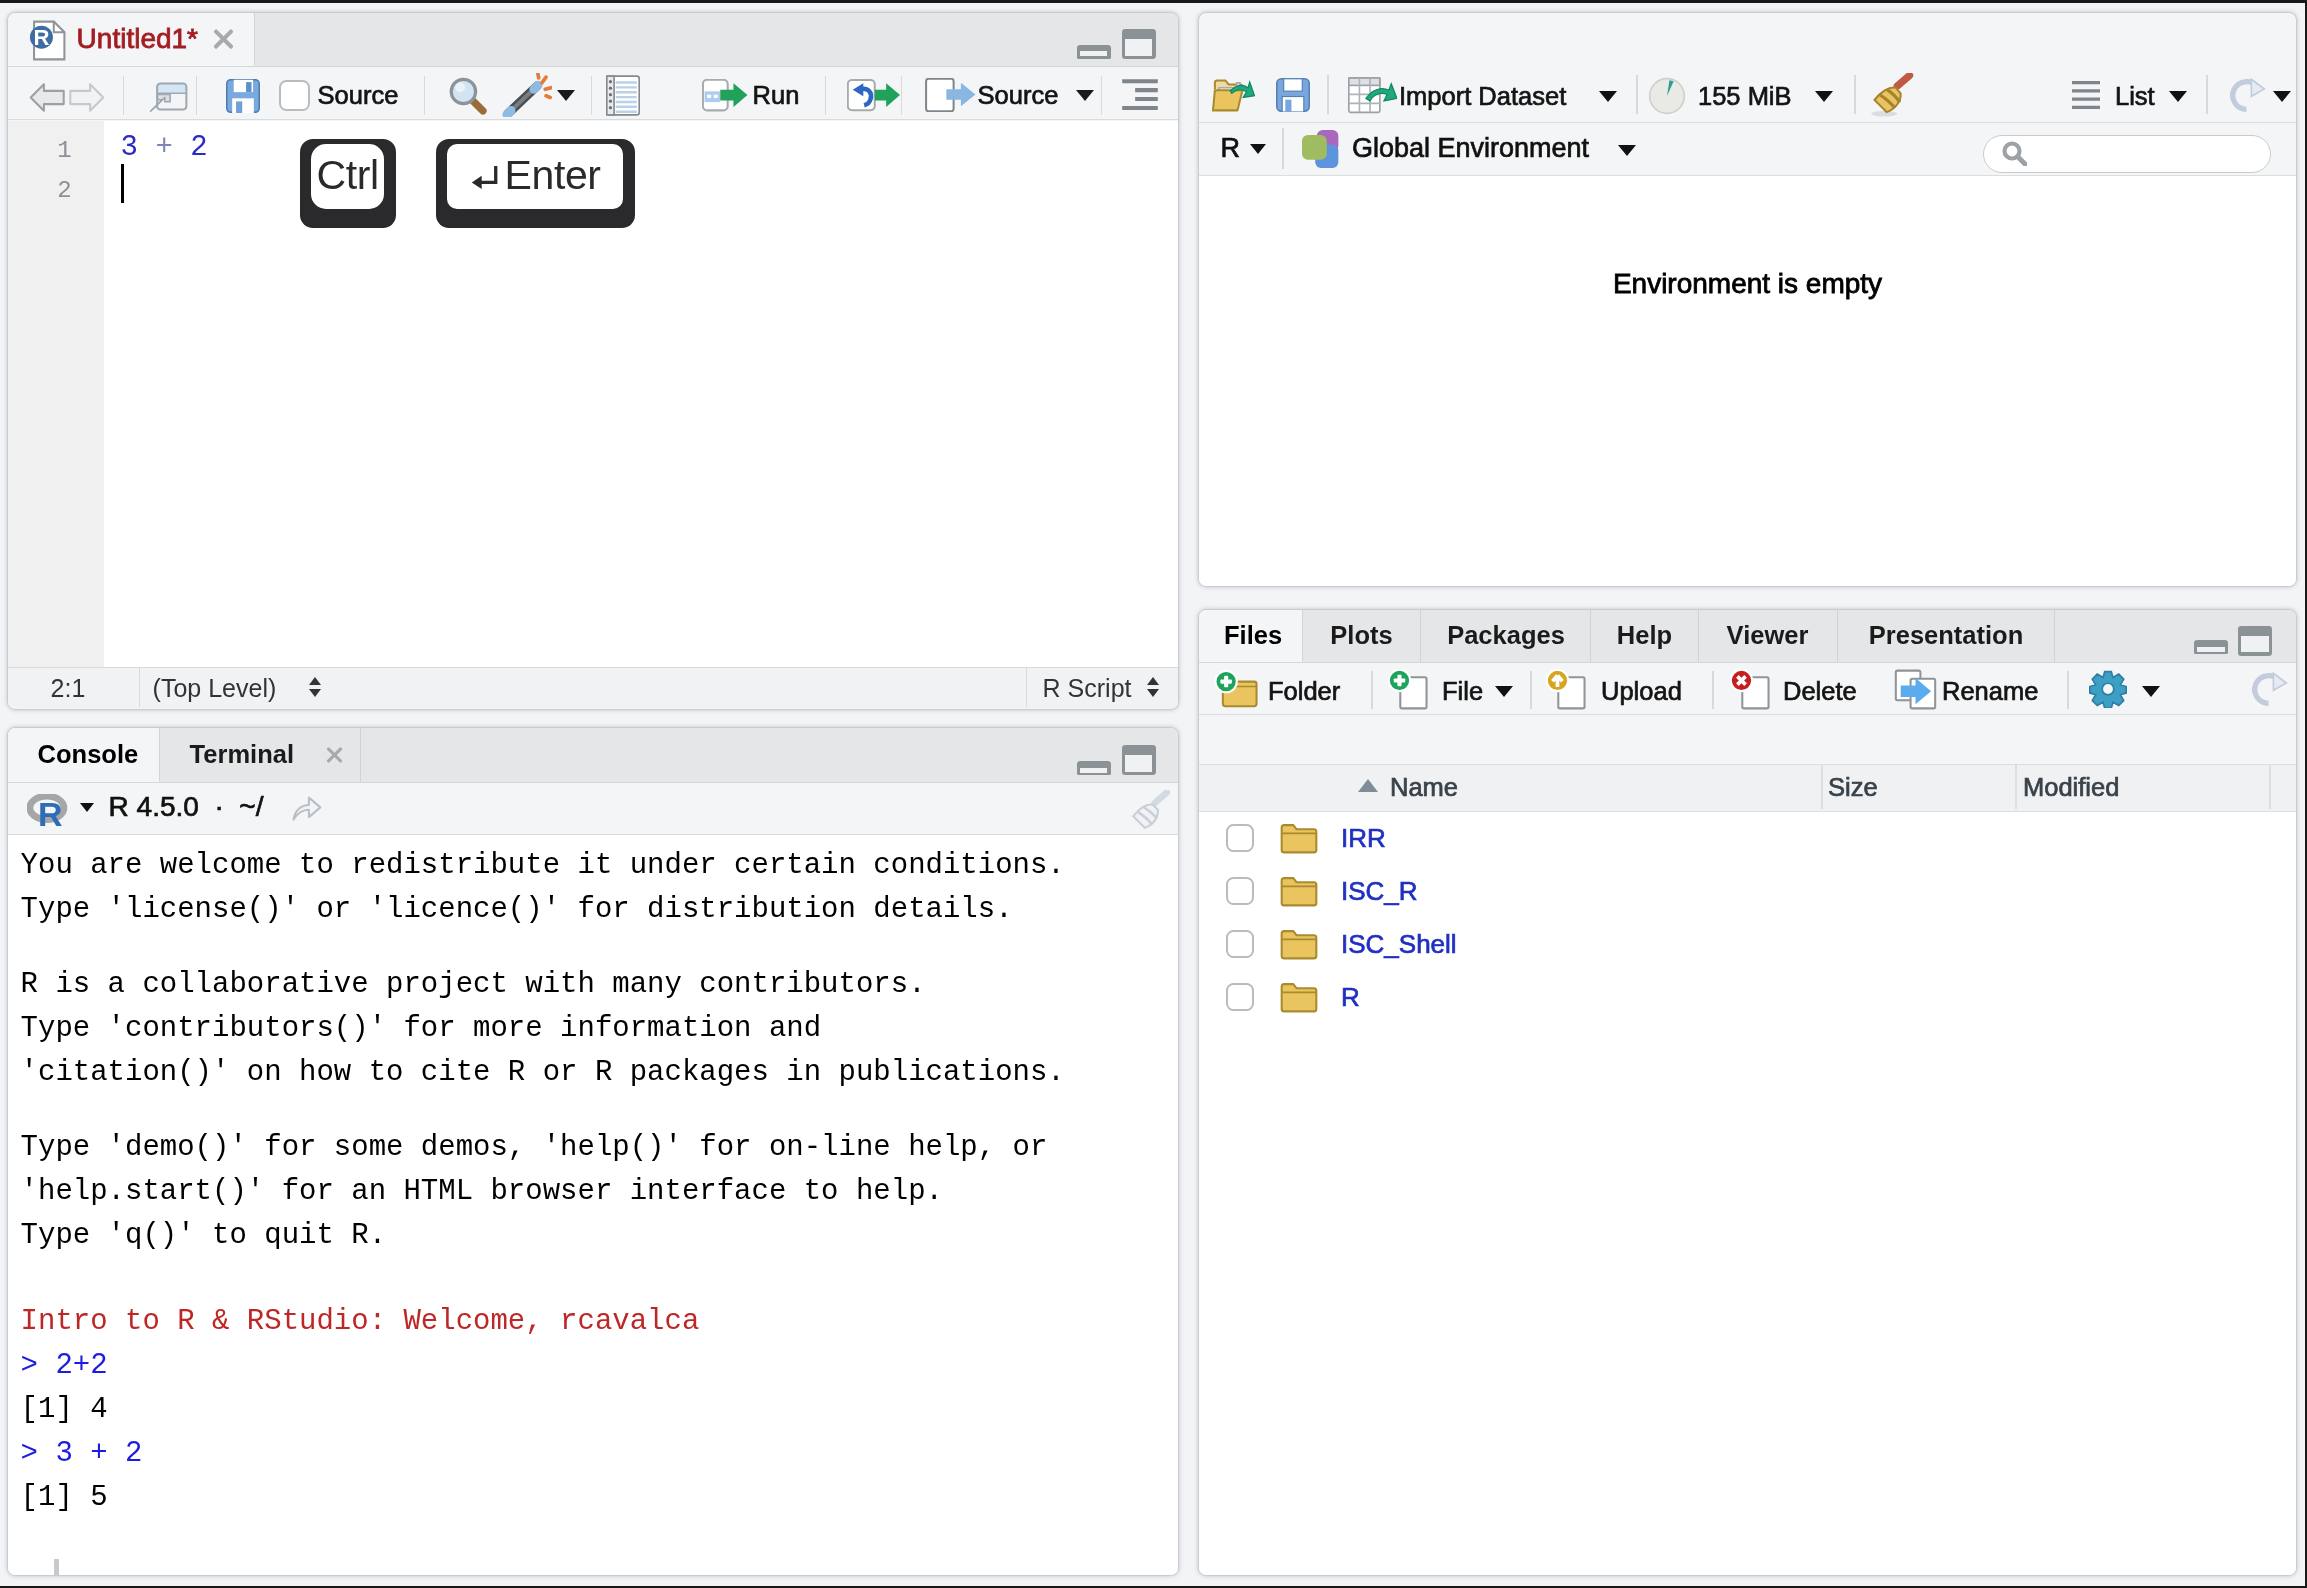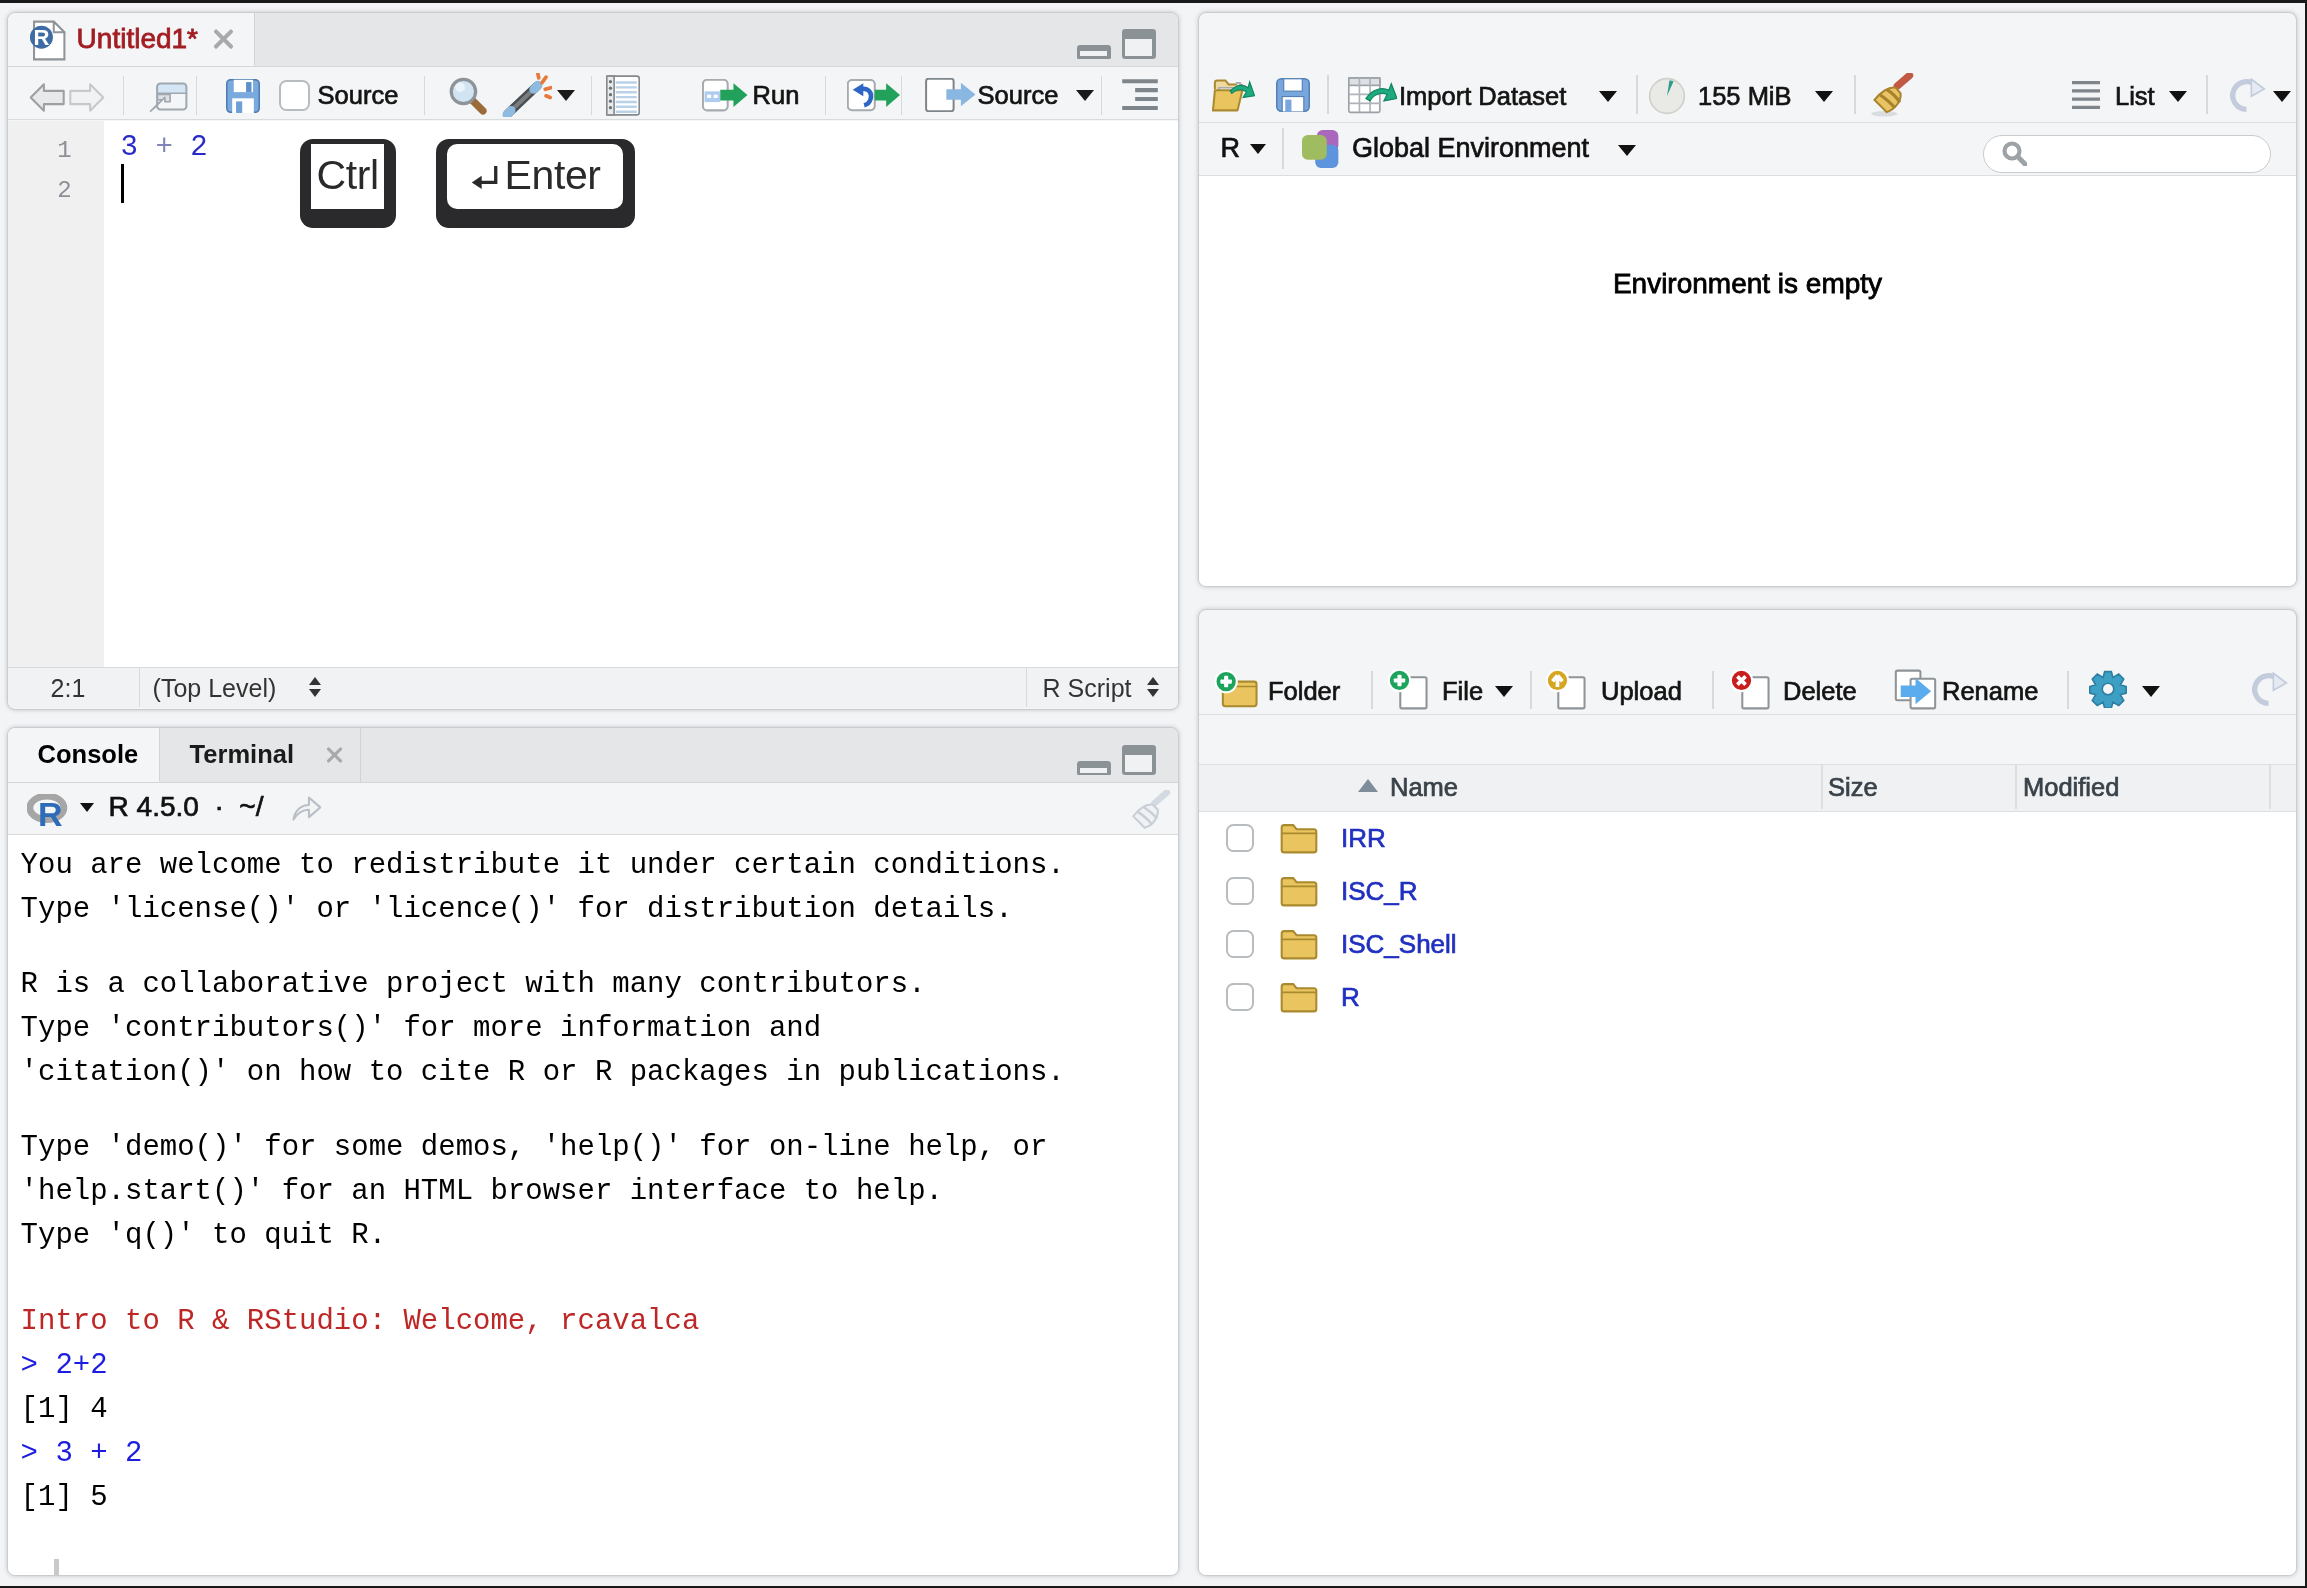--- a/index.html
+++ b/index.html
@@ -164,21 +164,21 @@
     </div>
 
     <div class="abs" style="left:0;top:108px;right:0;height:546px;background:#fff">
       <div class="abs" style="left:0;top:0;width:96px;height:546px;background:#F0F0F0"></div>
       <div class="abs mono" style="left:0;top:10.7px;width:64px;text-align:right;font-size:24px;line-height:40px;color:#8C9096">1
 2</div>
       <div class="abs mono" style="left:113px;top:7.4px;line-height:40px"><span style="color:#2A2AC9">3</span> <span style="color:#8085B8">+</span> <span style="color:#2A2AC9">2</span></div>
       <div class="abs" style="left:113px;top:43px;width:3.3px;height:39px;background:#000"></div>
 
       <div class="abs" style="left:292px;top:18px;width:96px;height:89px;background:#2A2A2C;border-radius:13px">
-        <div class="abs" style="left:11.5px;top:5px;width:73px;height:65px;background:#fff;border-radius:0;text-align:center">
+        <div class="abs" style="left:11.5px;top:5px;width:73px;height:65px;background:#fff;border-radius:15px;text-align:center">
           <div style="font-size:41px;font-weight:400;color:#2A2A2C;line-height:63px;letter-spacing:-0.4px">Ctrl</div>
         </div>
       </div>
       <div class="abs" style="left:428px;top:18px;width:199px;height:89px;background:#2A2A2C;border-radius:13px">
         <div class="abs" style="left:11.5px;top:5px;width:176px;height:65px;background:#fff;border-radius:10px;text-align:center">
           <div style="font-size:41px;font-weight:400;color:#2A2A2C;line-height:63px;letter-spacing:-0.4px"><svg width="30" height="33" viewBox="0 0 36 40" style="margin-right:5px;vertical-align:-5px">
               <path d="M31 6 L31 26 L8 26" stroke="#2A2A2C" stroke-width="4" fill="none"></path>
               <path d="M14 18 L2 26 L14 34 Z" fill="#2A2A2C"></path>
             </svg>Enter</div>
         </div>
@@ -337,20 +337,42 @@
         </svg>
       </div>
     </div>
 
     <div class="abs" style="left:0;top:163px;right:0;bottom:0;background:#fff">
       <div class="abs" style="left:0;top:92px;width:100%;text-align:center;font-size:28px;font-weight:400;-webkit-text-stroke:0.8px;color:#000">Environment is empty</div>
     </div>
   </div>
 
   <div class="pane" id="filespane" style="left:1198px;top:609px;width:1099px;height:967px">
+    <div class="tabbar" style="height:53px">
+      <div class="tab active" style="left:0;width:104px">
+        <div class="tablbl" style="position:absolute;left:25px;top:10.7px">Files</div>
+      </div>
+      <div class="tab inactive" style="left:104px;width:118px">
+        <div class="tablbl" style="position:absolute;left:0;top:10.7px;width:100%;text-align:center;color:#1b1b1b">Plots</div>
+      </div>
+      <div class="tab inactive" style="left:223px;width:169px">
+        <div class="tablbl" style="position:absolute;left:0;top:10.7px;width:100%;text-align:center;color:#1b1b1b">Packages</div>
+      </div>
+      <div class="tab inactive" style="left:392px;width:108px">
+        <div class="tablbl" style="position:absolute;left:0;top:10.7px;width:100%;text-align:center;color:#1b1b1b">Help</div>
+      </div>
+      <div class="tab inactive" style="left:499px;width:140px">
+        <div class="tablbl" style="position:absolute;left:0;top:10.7px;width:100%;text-align:center;color:#1b1b1b">Viewer</div>
+      </div>
+      <div class="tab inactive" style="left:639px;width:217px">
+        <div class="tablbl" style="position:absolute;left:0;top:10.7px;width:100%;text-align:center;color:#1b1b1b">Presentation</div>
+      </div>
+      <div class="minbtn" style="left:995px;top:30px"></div>
+      <div class="maxbtn" style="left:1039px;top:15.6px"></div>
+    </div>
 
     <div class="abs" style="left:0;top:53px;right:0;height:52px;background:#F4F5F6;border-bottom:1.6px solid #DCDEE0;box-sizing:border-box">
 
       <svg class="abs" style="left:14px;top:7.4px" width="46" height="38" viewBox="0 0 56 46">
         <path d="M12 16 L12 12 A3 3 0 0 1 15 9 L24 9 L28 14 L50 14 A3 3 0 0 1 53 17 L53 41 A3 3 0 0 1 50 44 L15 44 A3 3 0 0 1 12 41 Z" fill="#E9C45F" stroke="#A98A2F" stroke-width="2.5"></path>
         <path d="M12 20 L53 20" stroke="#A98A2F" stroke-width="2"></path>
         <circle cx="16" cy="14" r="13" fill="#1CA35C" stroke="#fff" stroke-width="2.5"></circle>
         <rect x="9" y="11.5" width="14" height="5" rx="1" fill="#fff"></rect>
         <rect x="13.5" y="7" width="5" height="14" rx="1" fill="#fff"></rect>
       </svg>

